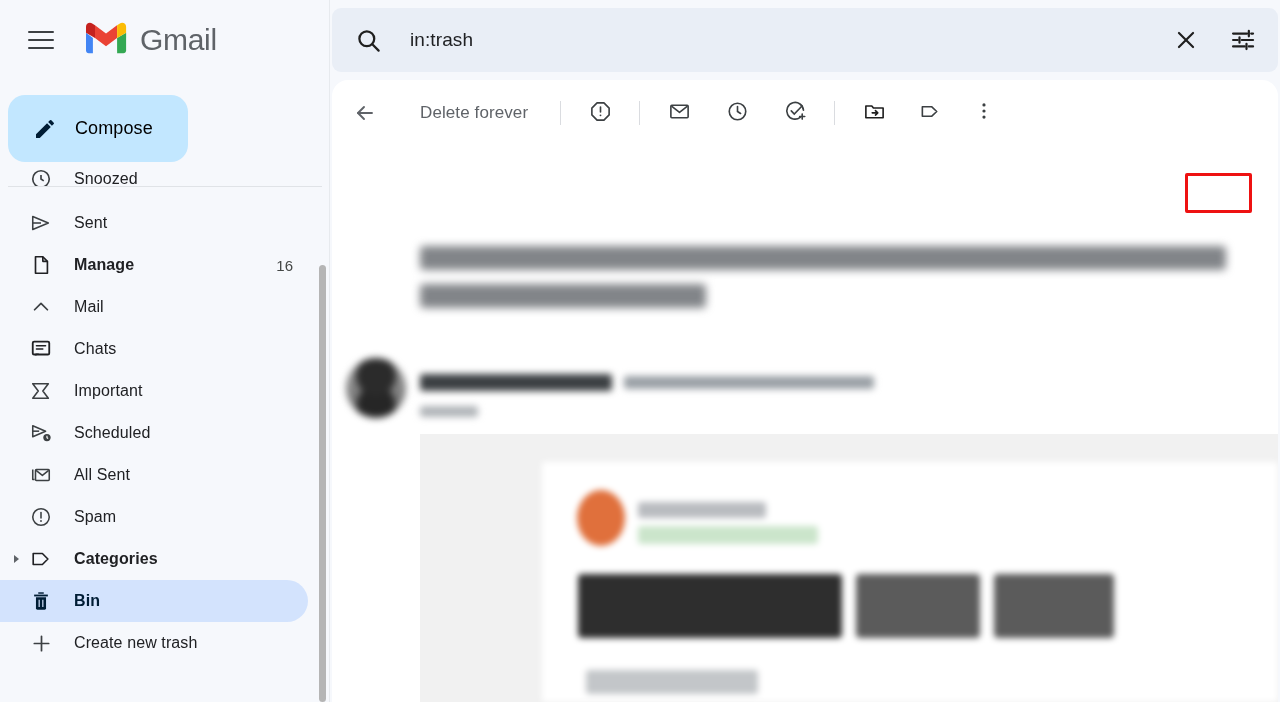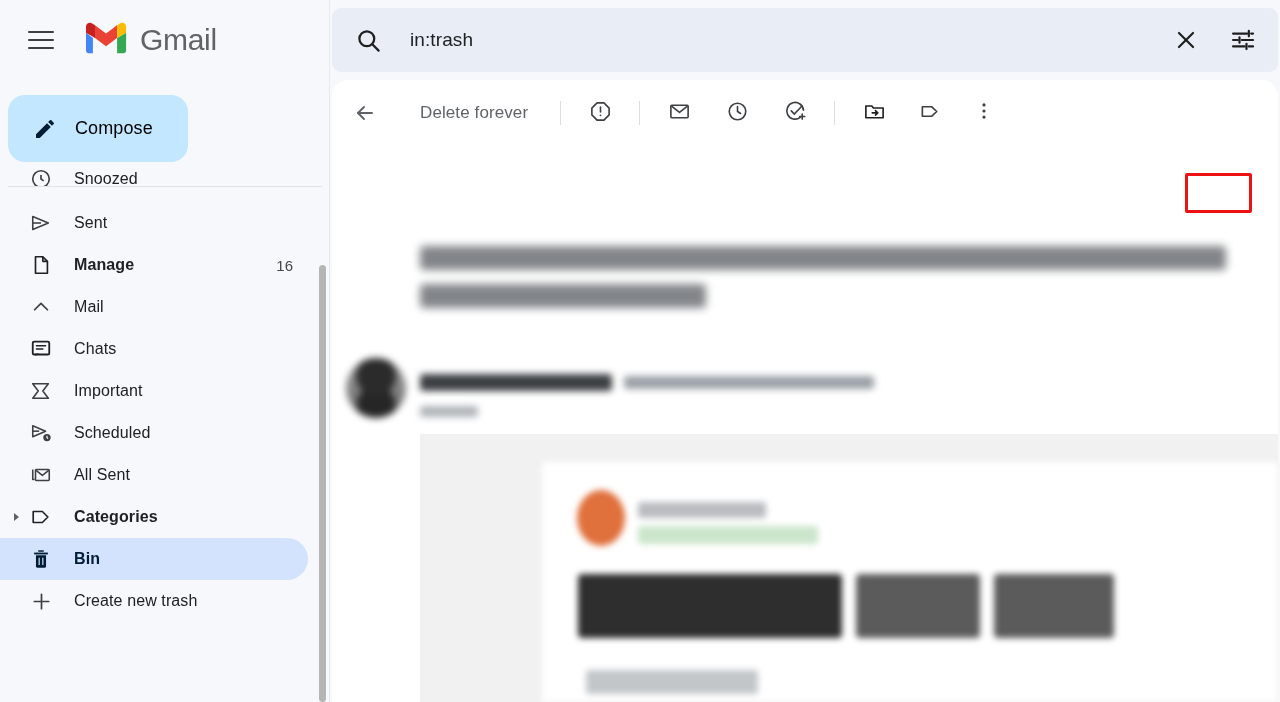--- a/index.html
+++ b/index.html
@@ -469,20 +469,30 @@
         <span class="ico">
           <svg width="22" height="22" viewBox="0 0 24 24" fill="none" stroke="#3c4043" stroke-width="1.7" stroke-linejoin="round">
             <path d="M3 6v11h2"></path>
             <rect x="6" y="6" width="15" height="12" rx="1"></rect>
             <path d="M6.6 7l6.9 5.4L20.4 7"></path>
           </svg>
         </span>
         <span class="lbl">All Sent</span>
       </div>
 
+      <div class="navitem">
+        <span class="ico">
+          <svg width="22" height="22" viewBox="0 0 24 24" fill="none" stroke="#3c4043" stroke-width="1.7">
+            <circle cx="12" cy="12" r="9"></circle>
+            <path d="M12 7v6" stroke-linecap="round"></path>
+            <circle cx="12" cy="16.4" r="1" fill="#3c4043" stroke="none"></circle>
+          </svg>
+        </span>
+        <span class="lbl">Spam</span>
+      </div>
 
       <div class="navitem bold">
         <span class="caret"></span>
         <span class="ico">
           <svg width="22" height="22" viewBox="0 0 24 24" fill="none" stroke="#202124" stroke-width="1.8" stroke-linejoin="round">
             <path d="M3.5 6h10l6 6-6 6h-10V6z"></path>
           </svg>
         </span>
         <span class="lbl">Categories</span>
       </div>

